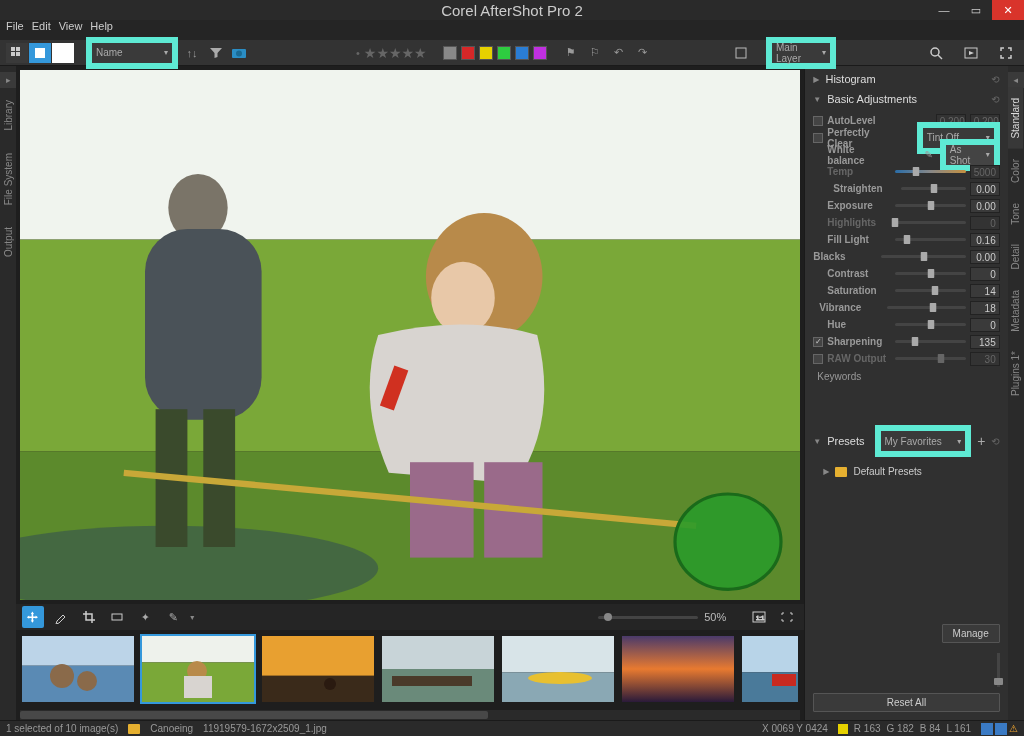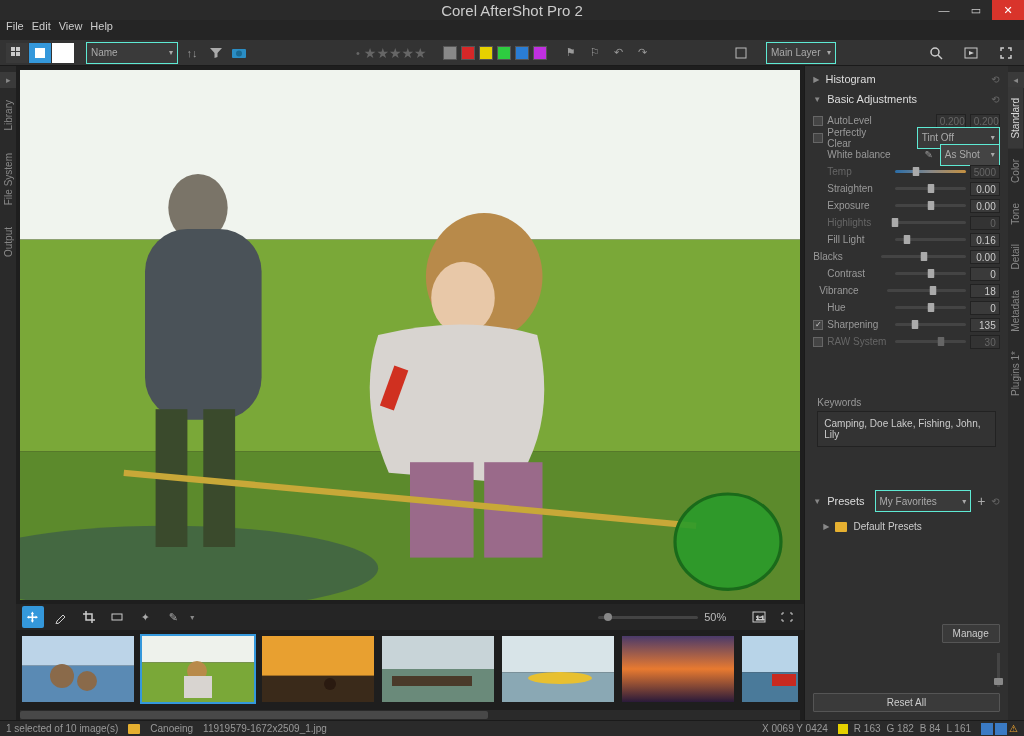--- a/index.html
+++ b/index.html
@@ -9,21 +9,21 @@
 .winbtns { position:absolute; right:0; top:0; display:flex; height:20px; }
 .winbtn { width:32px; height:20px; display:flex; align-items:center; justify-content:center; color:#ccc; cursor:pointer; }
 .winbtn.close { background:#d9342b; color:#fff; }
 .menubar { height:20px; display:flex; align-items:flex-start; padding:0 6px; gap:8px; font-size:11px; color:#ccc; }
 .menubar span { cursor:pointer; }
 .toolbar { height:26px; background:#333; border-bottom:1px solid #1a1a1a; display:flex; align-items:center; padding:0 6px; gap:4px; position:relative; }
 .viewbtns { display:flex; gap:1px; }
 .viewbtn { width:22px; height:20px; background:#3a3a3a; display:flex; align-items:center; justify-content:center; cursor:pointer; }
 .viewbtn.active { background:#3498db; }
 .viewbtn svg { width:14px; height:14px; fill:#ccc; }
-.select { background:#3a3a3a; border:1px solid #5eead4; color:#aaa; font-size:10px; padding:10px 4px; height:18px; display:flex; align-items:center; gap:6px; cursor:pointer; }
+.select { background:#3a3a3a; border:6px solid #5eead4; color:#aaa; font-size:10px; padding:10px 4px; height:18px; display:flex; align-items:center; gap:6px; cursor:pointer; }
 .select::after { content:"▾"; font-size:8px; margin-left:auto; }
 .toolicon { width:20px; height:20px; display:flex; align-items:center; justify-content:center; cursor:pointer; color:#999; }
 .stars { display:flex; gap:0px; color:#666; font-size:14px; }
 .colortag { width:14px; height:14px; border:1px solid #555; cursor:pointer; }
 .mainarea { display:flex; height:654px; }
 .left-sidebar { width:18px; background:#2a2a2a; display:flex; flex-direction:column; align-items:center; padding-top:6px; gap:2px;}
 .left-sidebar .expand { width:16px; height:16px; background:#3a3a3a; color:#888; display:flex; align-items:center; justify-content:center; font-size:9px; cursor:pointer;}
 .vertical-tab { writing-mode:vertical-rl; transform:rotate(180deg); font-size:10px; color:#888; padding:10px 2px; cursor:pointer; }
 .center { flex:1; display:flex; flex-direction:column; background:#1e1e1e; }
 .preview { flex:1; margin:4px; background:#1a1a1a; display:flex; align-items:center; justify-content:center; overflow:hidden; }
@@ -42,28 +42,28 @@
 .right-tabs .expand { width:16px; height:16px; background:#3a3a3a; color:#888; display:flex; align-items:center; justify-content:center; font-size:9px; margin-top:6px; cursor:pointer;}
 .right-tabs .vertical-tab {font-size:10px; color:#888;}
 .right-tabs .vertical-tab.active { color:#ddd; background:#383838;}
 .section-head { display:flex; align-items:center; gap:6px; padding:3px 4px; cursor:pointer; color:#ddd; font-size:11px; }
 .section-head .arrow { font-size:8px; color:#888; }
 .section-head .reset { margin-left:auto; color:#666; font-size:10px; cursor:pointer;}
 .section-body { padding:2px 4px; }
 .adj-row { display:flex; align-items:center; gap:4px; height:17px; font-size:10px; color:#999; }
 .adj-row .cb { width:10px; height:10px; background:#444; border:1px solid #666; cursor:pointer; flex-shrink:0;}
 .adj-row .cb.checked::after { content:"✓"; font-size:8px; color:#ccc; display:block; line-height:8px; text-align:center;}
-.adj-row .label { width:64px; flex-shrink:0;}
+.adj-row .label { width:64px; flex-shrink:0;font-weight:bold;}
 .adj-row .label.disabled { color:#666; }
 .adj-row .track { flex:1; height:3px; background:#444; border-radius:2px; position:relative; cursor:pointer;}
 .adj-row .track .thumb { width:7px; height:9px; background:#aaa; border-radius:1px; position:absolute; top:-3px; transform:translateX(-50%);}
 .adj-row .val { width:30px; text-align:right; font-size:10px; color:#ccc; background:#3a3a3a; border:1px solid #222; padding:0 3px; height:14px; line-height:13px;}
 .adj-row .val.dim { color:#666; background:#333;}
 .temp-track { background:linear-gradient(90deg,#2a6da8,#888,#c49040)!important;}
-.keywords { font-size:10px; color:#999; padding:4px;margin-top:43px;}
+.keywords { font-size:10px; color:#999; padding:4px;}
 .keywords-box { background:#333; border:1px solid #222; padding:6px; margin-top:3px; font-size:10px; color:#ccc; min-height:24px;}
 .presets-select { flex:1; }
 .default-preset {display:flex;align-items:center;gap:6px;padding:4px 14px;font-size:10px;color:#ccc;}
 .folder-icon{width:12px;height:10px;background:#e6b030;border-radius:1px;display:inline-block;}
 .btn { background:#3a3a3a; border:1px solid #555; color:#ccc; font-size:10px; padding:3px 10px; cursor:pointer; border-radius:1px;}
 .statusbar { height:16px; background:#2a2a2a; display:flex; align-items:center; padding:0 6px; font-size:10px; color:#999; gap:10px; border-top:1px solid #1a1a1a;}
 .statusbar .spacer{flex:1;}
 .status-rgb { display:flex; gap:6px; align-items:center;}
 .status-rgb .sw{width:10px;height:10px;}
 svg { display:block;}
@@ -349,21 +349,21 @@
           </div>
         </div>
       <div class="adj-row">
           <span class="label disabled" style="margin-left:14px">Temp</span>
           <div class="track temp-track">
             <div class="thumb" style="left:30%"></div>
           </div>
           <span class="val dim">5000</span>
         </div>
       <div class="adj-row">
-          <span class="label" style="margin-left:14px">Straighten</span>
+          <span class="label" style="margin-left:20px">Straighten</span>
           <div class="track">
             <div class="thumb" style="left:50%"></div>
           </div>
           <span class="val">0.00</span>
         </div>
       <div class="adj-row">
           <span class="label" style="margin-left:14px">Exposure</span>
           <div class="track">
             <div class="thumb" style="left:50%"></div>
           </div>
@@ -389,20 +389,27 @@
             <div class="thumb" style="left:50%"></div>
           </div>
           <span class="val">0.00</span>
         </div>
       <div class="adj-row">
           <span class="label" style="margin-left:14px">Contrast</span>
           <div class="track">
             <div class="thumb" style="left:50%"></div>
           </div>
           <span class="val">0</span>
+        </div>
+      <div class="adj-row">
+          <span class="label" style="margin-left:14px">Saturation</span>
+          <div class="track">
+            <div class="thumb" style="left:56%"></div>
+          </div>
+          <span class="val">14</span>
         </div>
       <div class="adj-row">
           <span class="label" style="margin-left:6px">Vibrance</span>
           <div class="track">
             <div class="thumb" style="left:58%"></div>
           </div>
           <span class="val">18</span>
         </div>
       <div class="adj-row">
           <span class="label" style="margin-left:14px">Hue</span>
@@ -414,30 +421,29 @@
       <div class="adj-row">
           <div class="cb checked"></div>
           <span class="label">Sharpening</span>
           <div class="track">
             <div class="thumb" style="left:28%"></div>
           </div>
           <span class="val">135</span>
         </div>
       <div class="adj-row">
           <div class="cb"></div>
-          <span class="label disabled">RAW System</span>
+          <span class="label disabled">RAW Output</span>
           <div class="track">
             <div class="thumb" style="left:65%;background:#666"></div>
           </div>
           <span class="val dim">30</span>
         </div>
 
       <div class="keywords">
         <span>Keywords</span>
-        <div class="keywords-box">Camping, Doe Lake, Fishing, John, Lily</div>
       </div>
     </div>
 
     <div style="flex:0 0 30px"></div>
     <div class="section-head">
       <span class="arrow">▼</span>
         <span>Presets</span>
       <div class="select presets-select" style="height:15px;margin-left:4px">
           <span>My Favorites</span>
         </div>

